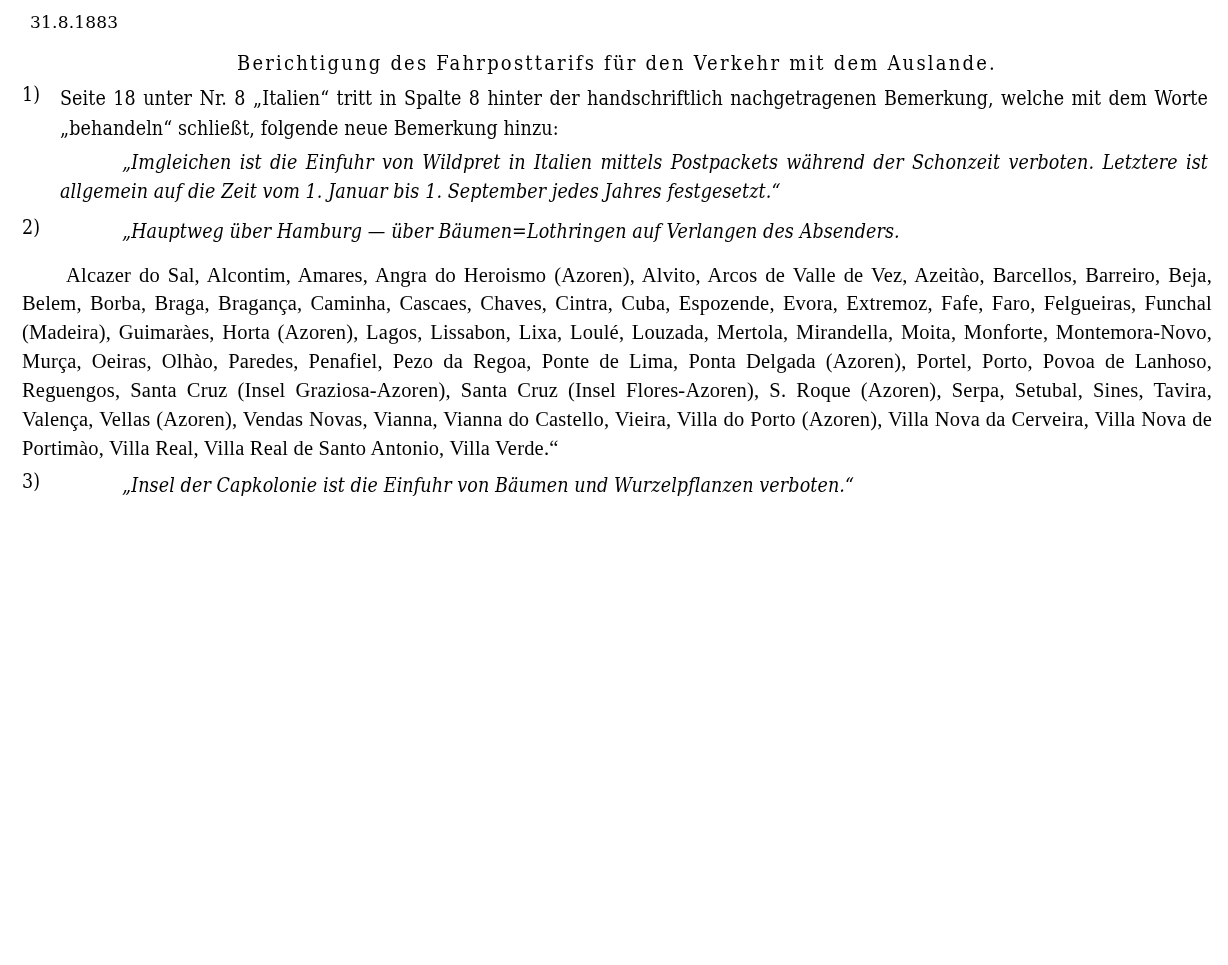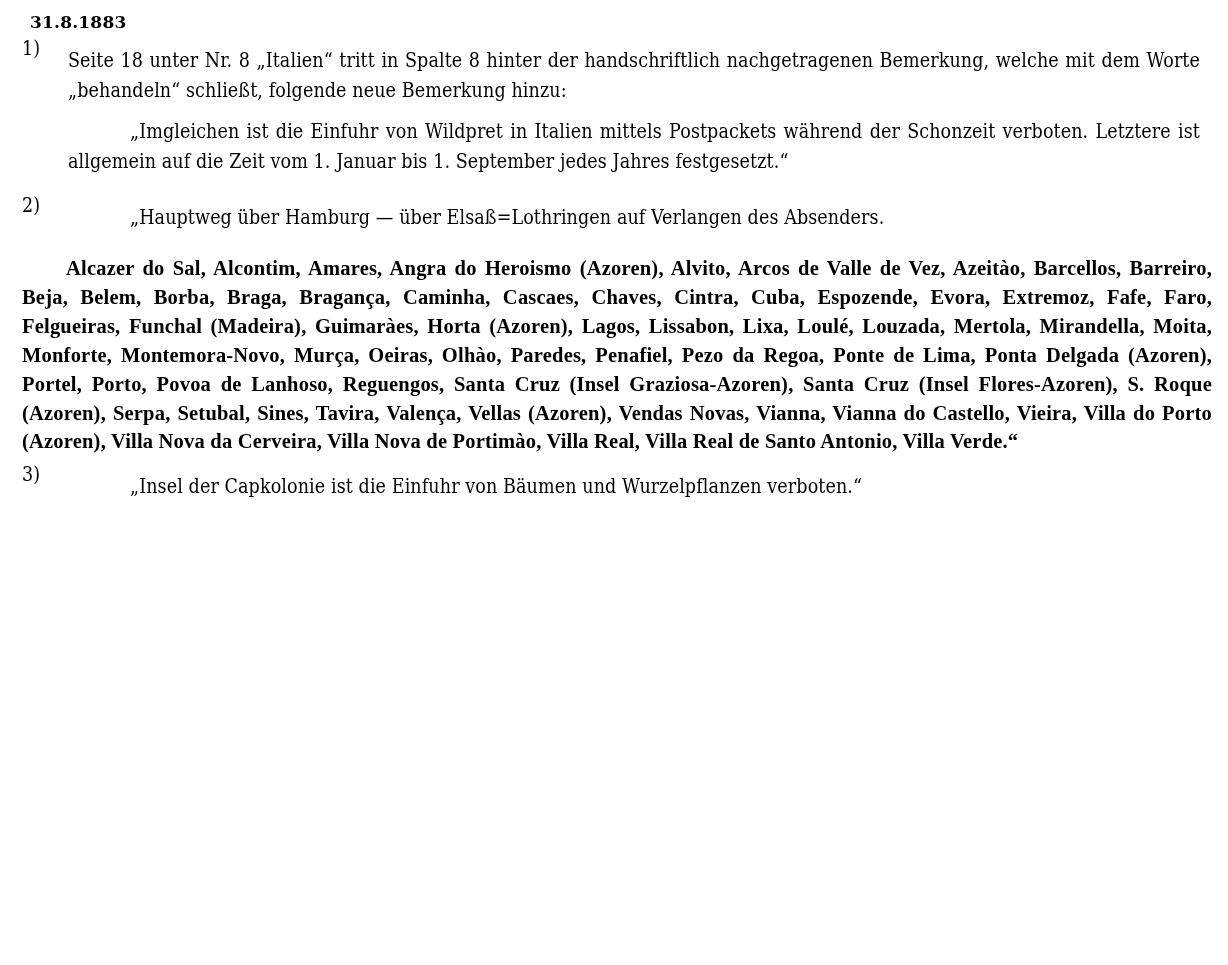--- a/index.html
+++ b/index.html
@@ -16,21 +16,21 @@
   }
   .page {
     position: relative;
     width: 1228px;
     height: 965px;
     box-sizing: border-box;
     padding: 8px 16px 0 22px;
   }
   .date-line {
     font-family: "DejaVu Serif", serif;
-    font-weight: bold;
+    font-weight: normal;
     font-size: 17px;
     letter-spacing: 0.2px;
     margin: 4px 0 0 8px;
   }
   
   .fraktur {
     font-family: "DejaVu Serif", serif;
     font-size: 19.5px;
     line-height: 1.52;
     letter-spacing: 0.1px;
@@ -51,64 +51,65 @@
   .item-num {
     flex: 0 0 auto;
     width: 34px;
     font-size: 19.5px;
     line-height: 1.52;
   }
   .item-body {
     flex: 1 1 auto;
   }
   .para {
-    margin: 12px;
+    margin: 4px;
     text-align: justify;
     text-justify: inter-word;
   }
   .quote-indent {
     text-indent: 62px;
+    font-style: italic;
   }
   
   .antiqua {
     font-family: "Liberation Serif", serif;
     font-size: 20.5px;
     line-height: 1.41;
     text-align: justify;
     text-justify: inter-word;
     margin: 10px 0 2px 0;
     text-indent: 44px;
     letter-spacing: 0.2px;
-    font-weight: bold;
   }
   .spaced { letter-spacing: 2.2px; }
   .block-3 { margin-top: 4px; }
 </style>
 </head>
 <body>
 
 <div class="page">
 
   <div class="date-line">31.8.1883</div>
 
   <div class="fraktur">
 
+    <div class="heading spaced">Berichtigung des Fahrposttarifs für den Verkehr mit dem Auslande.</div>
 
     <div class="item">
       <div class="item-num">1)</div>
       <div class="item-body">
         <p class="para">Seite 18 unter Nr. 8 „Italien“ tritt in Spalte 8 hinter der handschriftlich nachgetragenen Bemerkung, welche mit dem Worte „behandeln“ schließt, folgende neue Bemerkung hinzu:</p>
         <p class="para quote-indent">„Imgleichen ist die Einfuhr von Wildpret in Italien mittels Postpackets während der Schonzeit verboten. Letztere ist allgemein auf die Zeit vom 1. Januar bis 1. September jedes Jahres festgesetzt.“</p>
       </div>
     </div>
 
     <div class="item">
       <div class="item-num">2)</div>
       <div class="item-body">
-        <p class="para quote-indent">„Hauptweg über Hamburg — über Elsaß=Lothringen auf Verlangen des Absenders.</p>
+        <p class="para quote-indent">„Hauptweg über Hamburg — über Bäumen=Lothringen auf Verlangen des Absenders.</p>
       </div>
     </div>
 
     <div class="antiqua">Alcazer do Sal, Alcontim, Amares, Angra do Heroismo (Azoren), Alvito, Arcos de Valle de Vez, Azeitào, Barcellos, Barreiro, Beja, Belem, Borba, Braga, Bragança, Caminha, Cascaes, Chaves, Cintra, Cuba, Espozende, Evora, Extremoz, Fafe, Faro, Felgueiras, Funchal (Madeira), Guimaràes, Horta (Azoren), Lagos, Lissabon, Lixa, Loulé, Louzada, Mertola, Mirandella, Moita, Monforte, Montemora-Novo, Murça, Oeiras, Olhào, Paredes, Penafiel, Pezo da Regoa, Ponte de Lima, Ponta Delgada (Azoren), Portel, Porto, Povoa de Lanhoso, Reguengos, Santa Cruz (Insel Graziosa-Azoren), Santa Cruz (Insel Flores-Azoren), S. Roque (Azoren), Serpa, Setubal, Sines, Tavira, Valença, Vellas (Azoren), Vendas Novas, Vianna, Vianna do Castello, Vieira, Villa do Porto (Azoren), Villa Nova da Cerveira, Villa Nova de Portimào, Villa Real, Villa Real de Santo Antonio, Villa Verde.“</div>
 
     <div class="item block-3">
       <div class="item-num">3)</div>
       <div class="item-body">
         <p class="para quote-indent">„Insel der Capkolonie ist die Einfuhr von Bäumen und Wurzelpflanzen verboten.“</p>
       </div>

